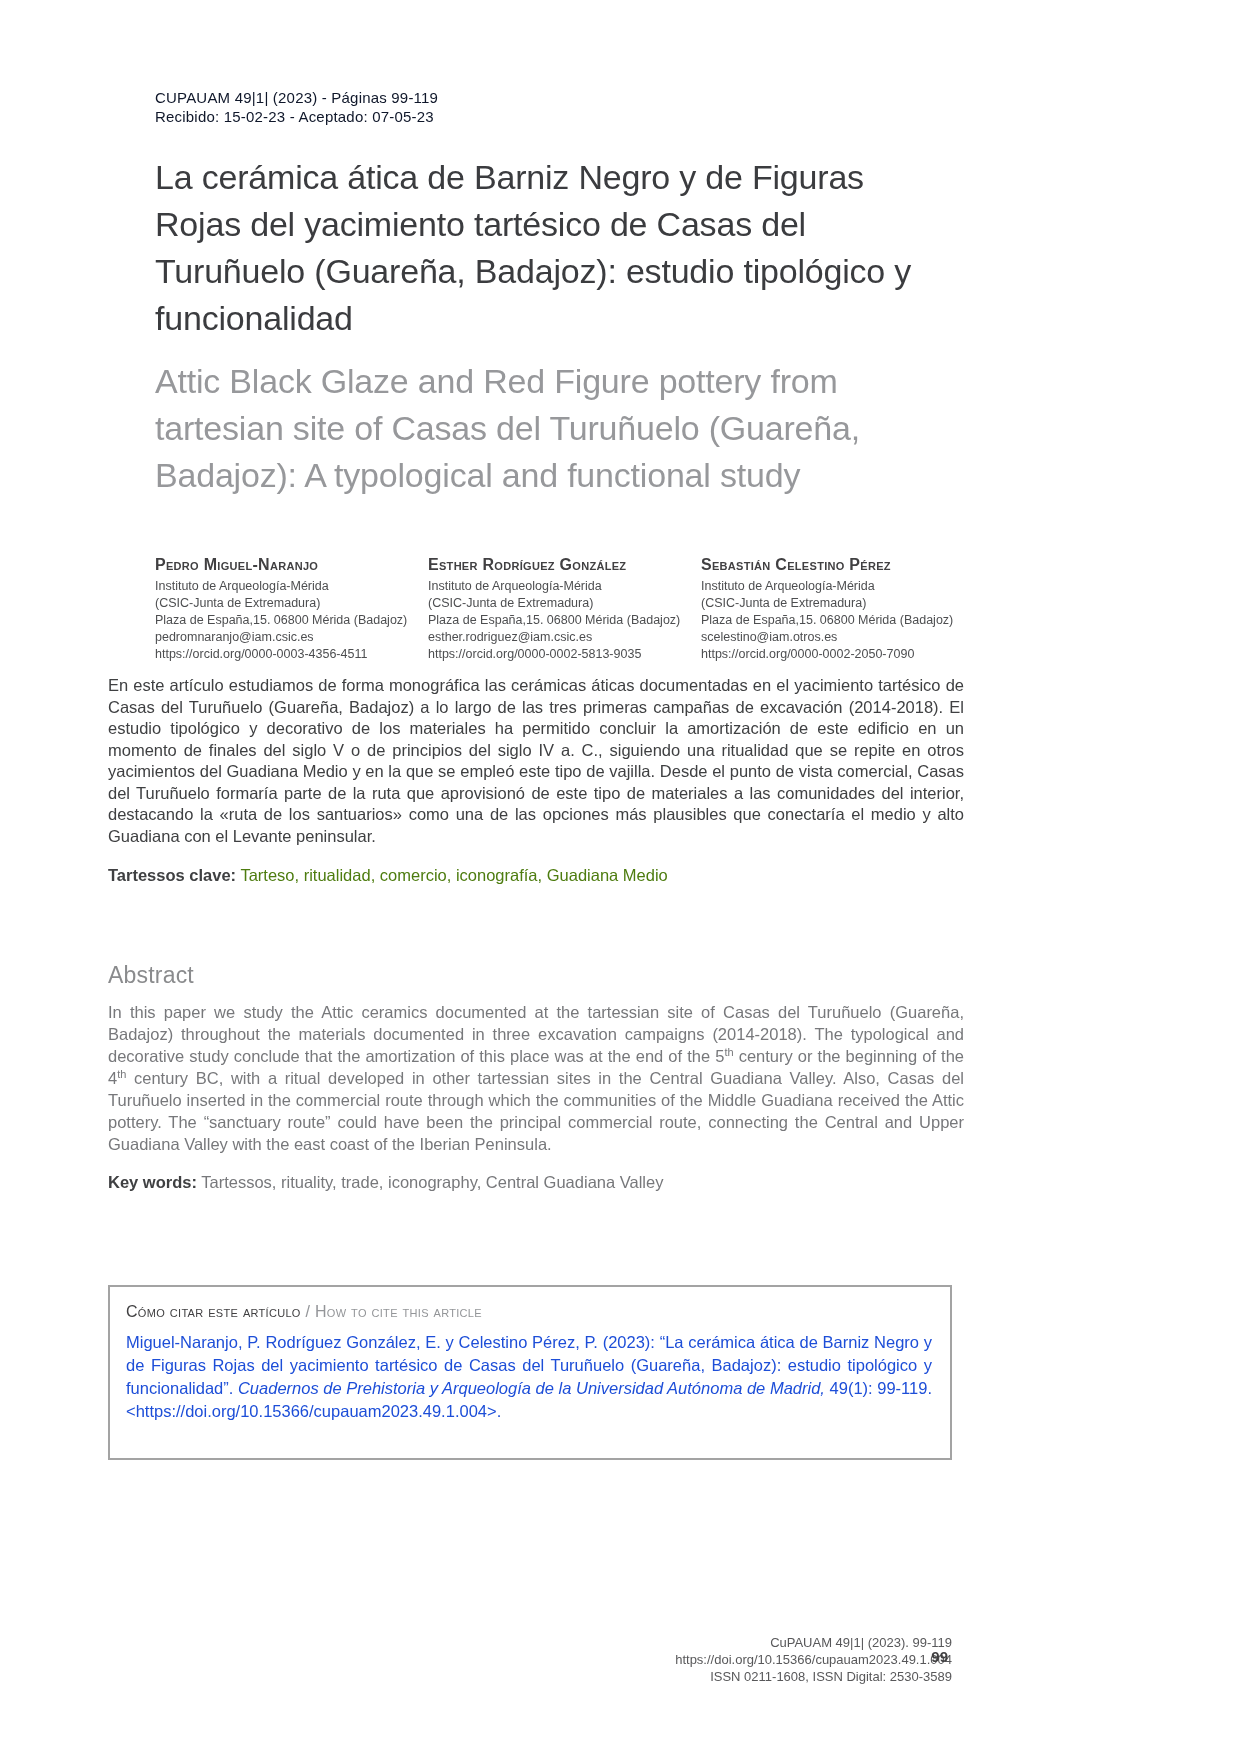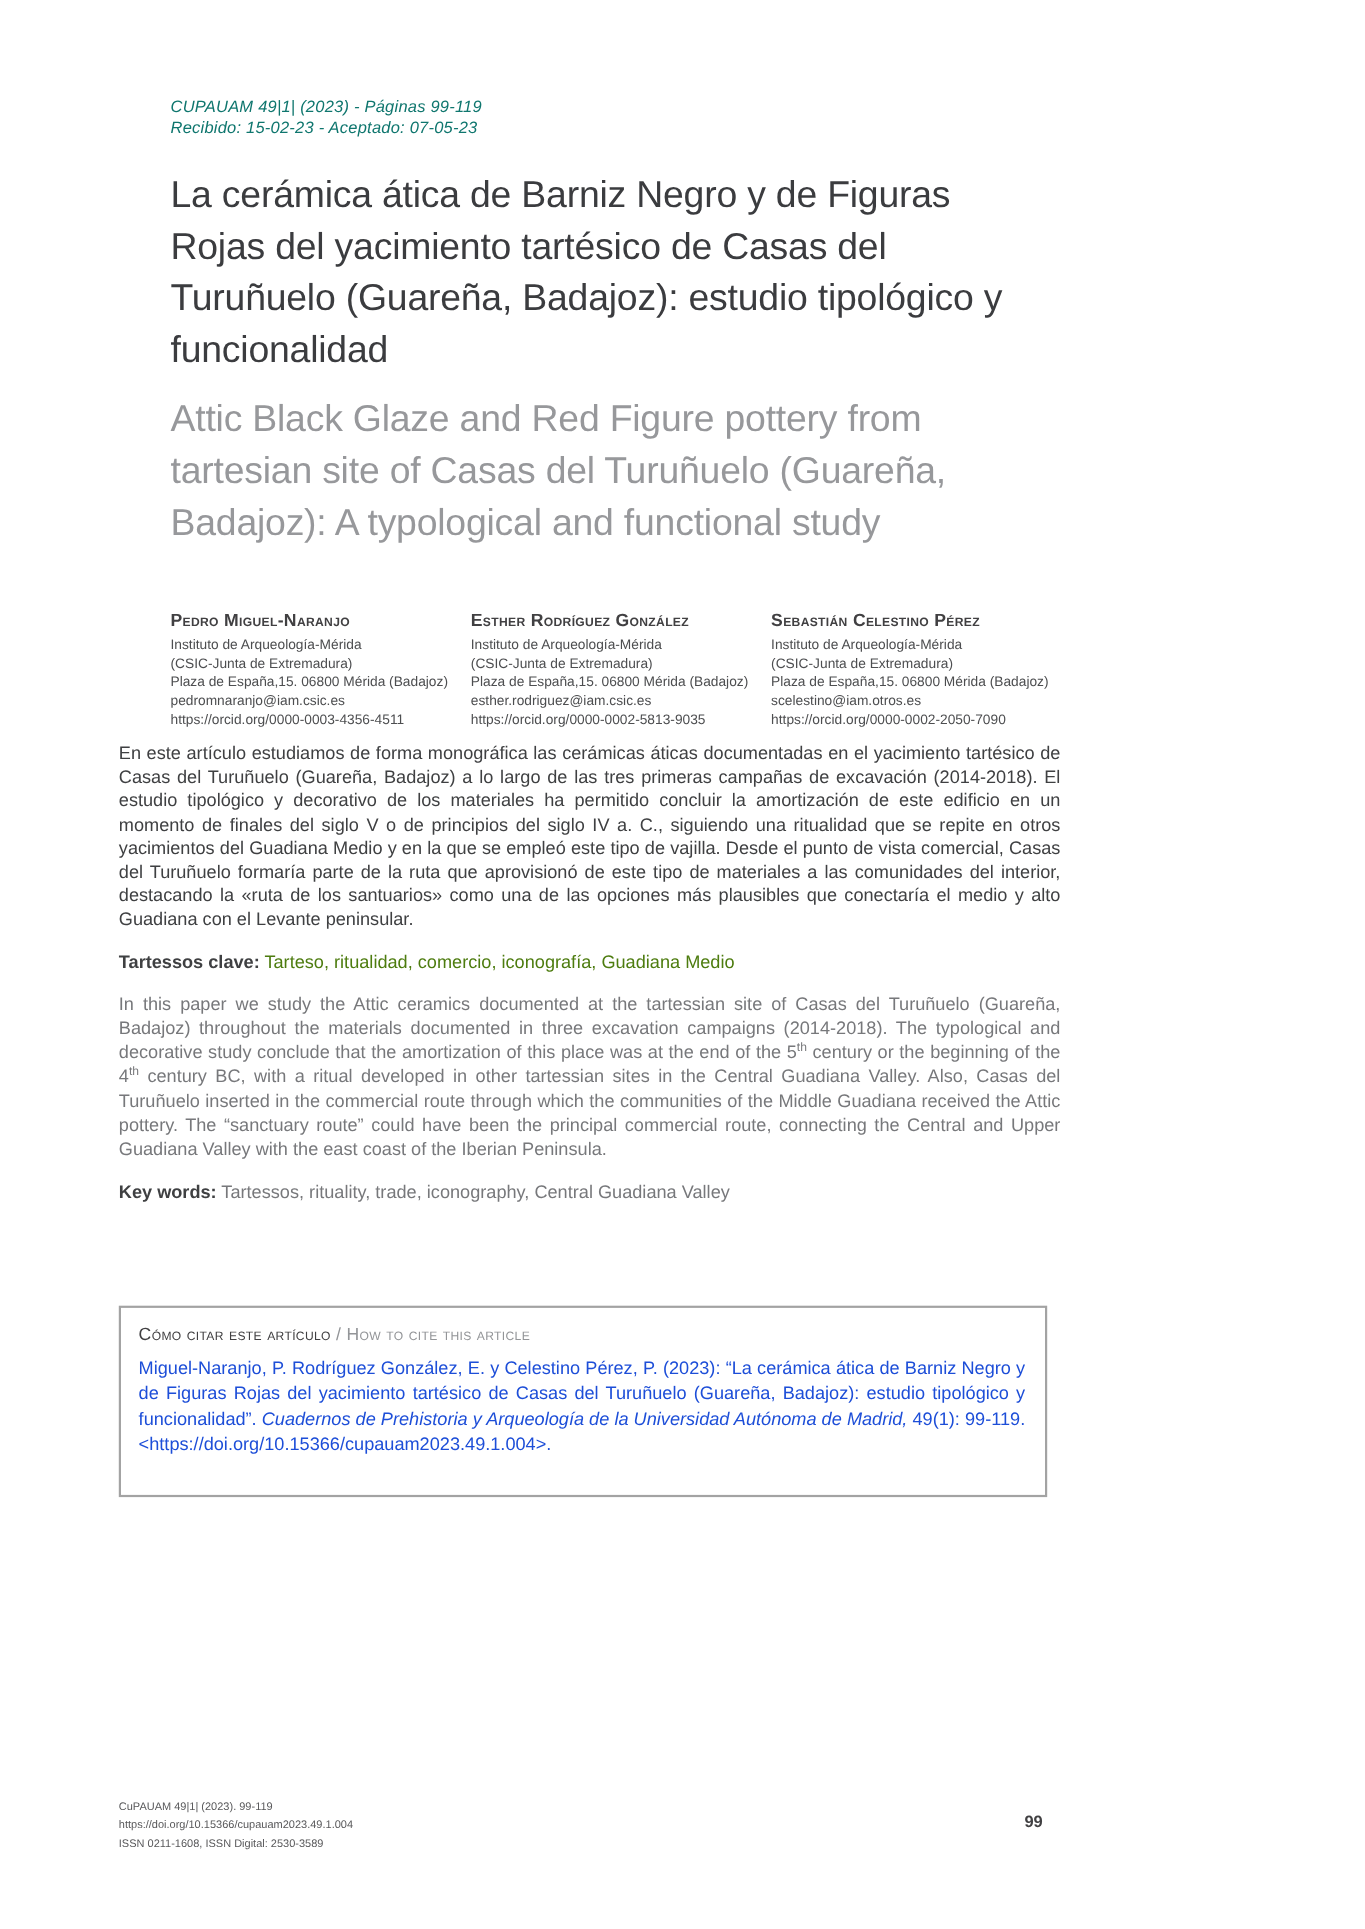--- a/index.html
+++ b/index.html
@@ -9,21 +9,21 @@
     margin:0 auto;
     background:#ffffff;
     font-family:"Liberation Sans", sans-serif;
     color:#414042;
     overflow:hidden;
     box-sizing:border-box;
     padding:88px 0 0 108px;
   }
   .indent { margin-left:47px; }
 
-  .journal-header { font-size:15px; line-height:19px; color:#0f766e; letter-spacing:0.2px;font-style:italic; }
+  .journal-header { font-size:15px; line-height:19px; color:#0f172a; letter-spacing:0.2px; }
 
   .title-es {
     margin:28px 0 0 47px; width:800px;
     font-size:34px; line-height:47px; font-weight:400;
     color:#3b3c3f; letter-spacing:-0.2px;
   }
   .title-en {
     margin:16px 0 0 47px; width:800px;
     font-size:34px; line-height:47px; font-weight:400;
     color:#97989b; letter-spacing:-0.2px;
@@ -60,21 +60,21 @@
     border:2px solid #a3a3a3;
     padding:16px 18px 18px 16px;
   }
   .cite-heading { font-variant:small-caps; font-size:16px; letter-spacing:0.3px; color:#414042; }
   .cite-heading .gray { color:#939598; }
   .cite-text { margin-top:10px; font-size:16.5px; line-height:23px; color:#1d4ed8; text-align:justify; }
   .cite-text .italic { font-style:italic; }
 
   .page-footer {
     position:absolute; top:1634px; left:108px; width:844px;
-    text-align:left; font-size:10px; line-height:17px; color:#58585a;
+    text-align:right; font-size:13px; line-height:17px; color:#58585a;
   }
   .page-number {
     position:absolute; top:1648px; left:888px; width:60px;
     text-align:right; font-size:15px; font-weight:bold; color:#414042;
   }
 </style>
 </head>
 <body>
 
 <div class="page">
@@ -113,20 +113,21 @@
       <div class="author-line">scelestino@iam.otros.es</div>
       <div class="author-line">https://orcid.org/0000-0002-2050-7090</div>
     </div>
   </div>
 
   <p class="body-par">En este artículo estudiamos de forma monográfica las cerámicas áticas documentadas en el yacimiento tartésico de Casas del Turuñuelo (Guareña, Badajoz) a lo largo de las tres primeras campañas de excavación (2014-2018). El estudio tipológico y decorativo de los materiales ha permitido concluir la amortización de este edificio en un momento de finales del siglo V o de principios del siglo IV a. C., siguiendo una ritualidad que se repite en otros yacimientos del Guadiana Medio y en la que se empleó este tipo de vajilla. Desde el punto de vista comercial, Casas del Turuñuelo formaría parte de la ruta que aprovisionó de este tipo de materiales a las comunidades del interior, destacando la «ruta de los santuarios» como una de las opciones más plausibles que conectaría el medio y alto Guadiana con el Levante peninsular.</p>
   <p class="kw-par">
     <span class="kw-label">Tartessos clave:</span><span class="kw-text-dark"> Tarteso, ritualidad, comercio, iconografía, Guadiana Medio</span>
   </p>
 
+  <div class="section-heading abs-heading">Abstract</div>
   <p class="body-par abs-par"><span>In this paper we study the Attic ceramics documented at the tartessian site of Casas del Turuñuelo (Guareña, Badajoz) throughout the materials documented in three excavation campaigns (2014-2018). The typological and decorative study conclude that the amortization of this place was at the end of the 5</span><sup class="ord">th</sup><span> century or the beginning of the 4</span><sup class="ord">th</sup><span> century BC, with a ritual developed in other tartessian sites in the Central Guadiana Valley. Also, Casas del Turuñuelo inserted in the commercial route through which the communities of the Middle Guadiana received the Attic pottery. The “sanctuary route” could have been the principal commercial route, connecting the Central and Upper Guadiana Valley with the east coast of the Iberian Peninsula.</span></p>
   <p class="kw-par">
     <span class="kw-label">Key words:</span><span class="kw-text-gray"> Tartessos, rituality, trade, iconography, Central Guadiana Valley</span>
   </p>
 
   <div class="cite-box">
     <div class="cite-heading">
       <span>Cómo citar este artículo</span><span class="gray"> / </span><span class="gray">How to cite this article</span>
     </div>
     <p class="cite-text"><span>Miguel-Naranjo, P. Rodríguez González, E. y Celestino Pérez, P. (2023): “La cerámica ática de Barniz Negro y de Figuras Rojas del yacimiento tartésico de Casas del Turuñuelo (Guareña, Badajoz): estudio tipológico y funcionalidad”. </span><span class="italic">Cuadernos de Prehistoria y Arqueología de la Universidad Autónoma de Madrid,</span><span> 49(1): 99-119. &lt;https://doi.org/10.15366/cupauam2023.49.1.004&gt;.</span></p>

